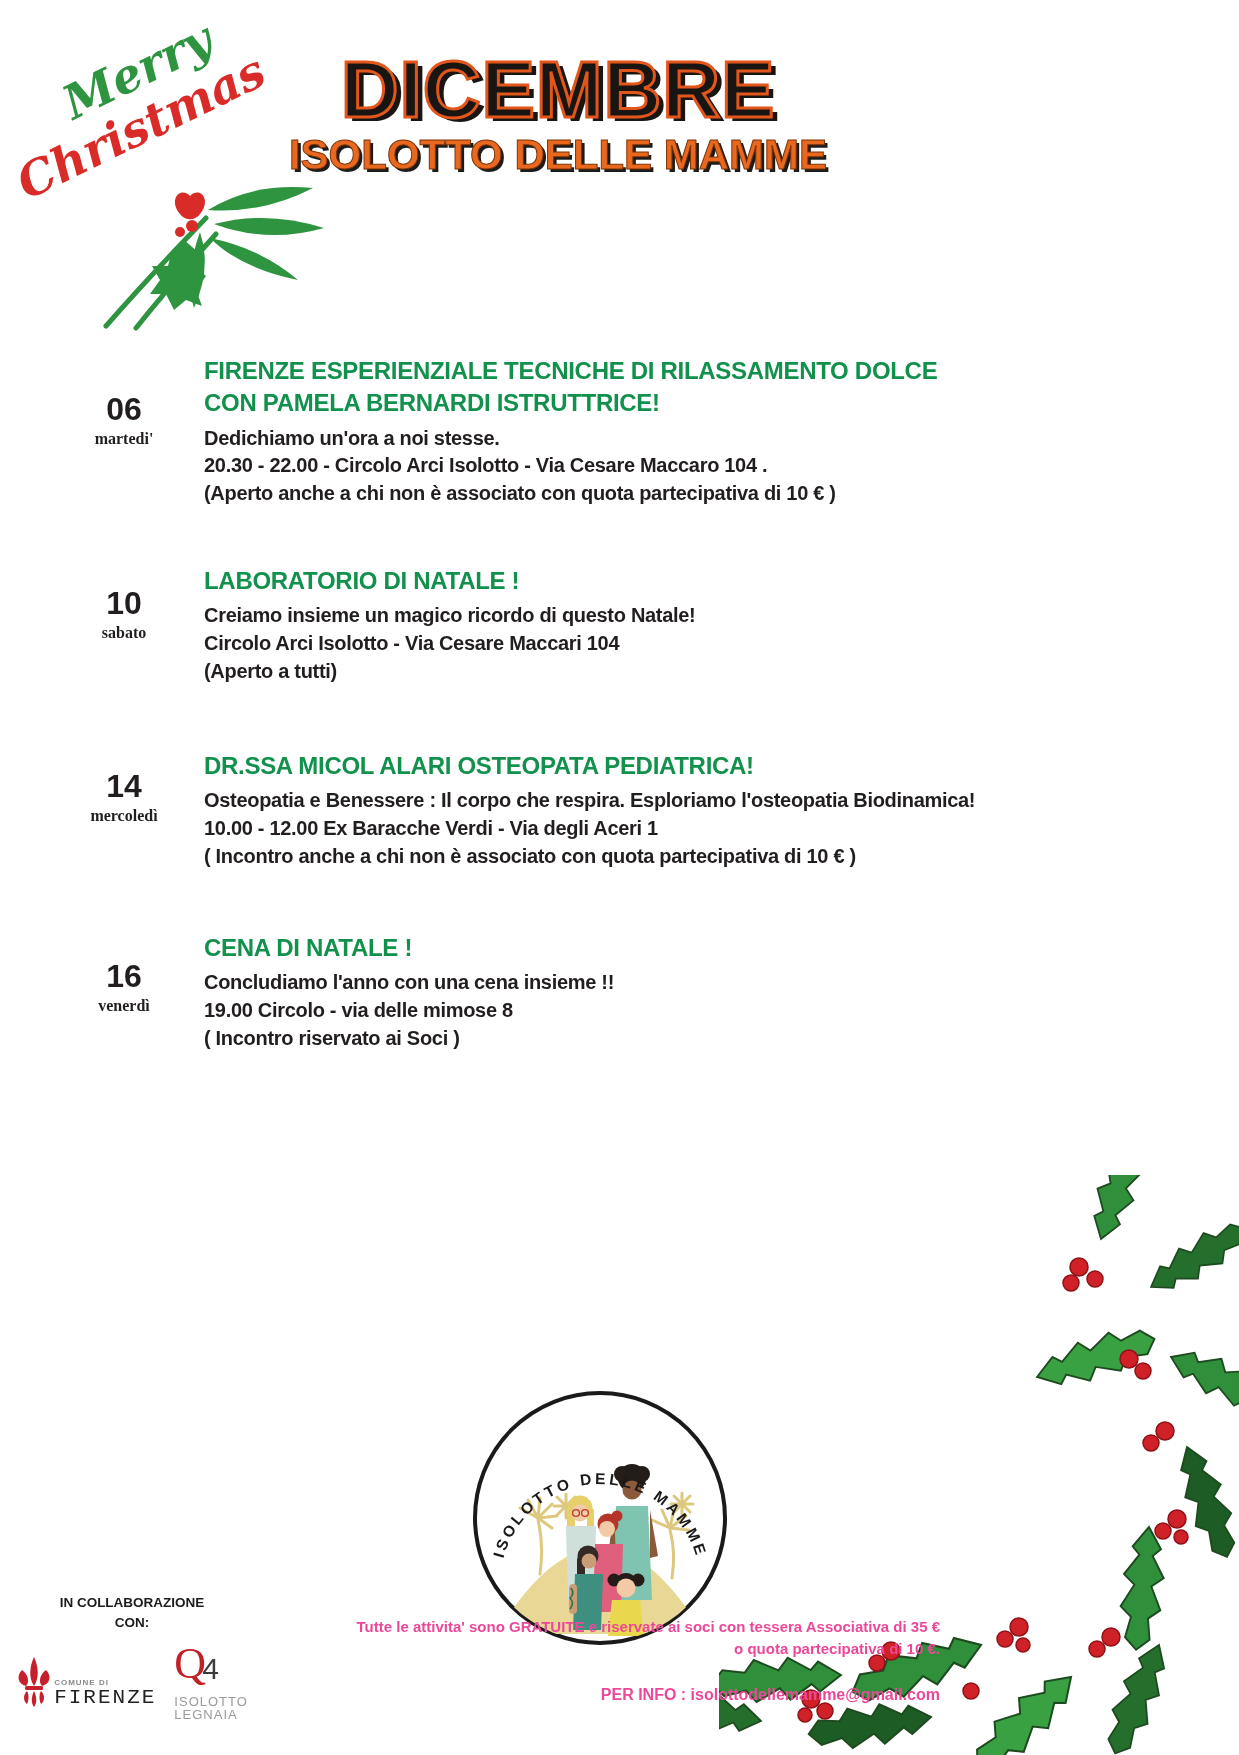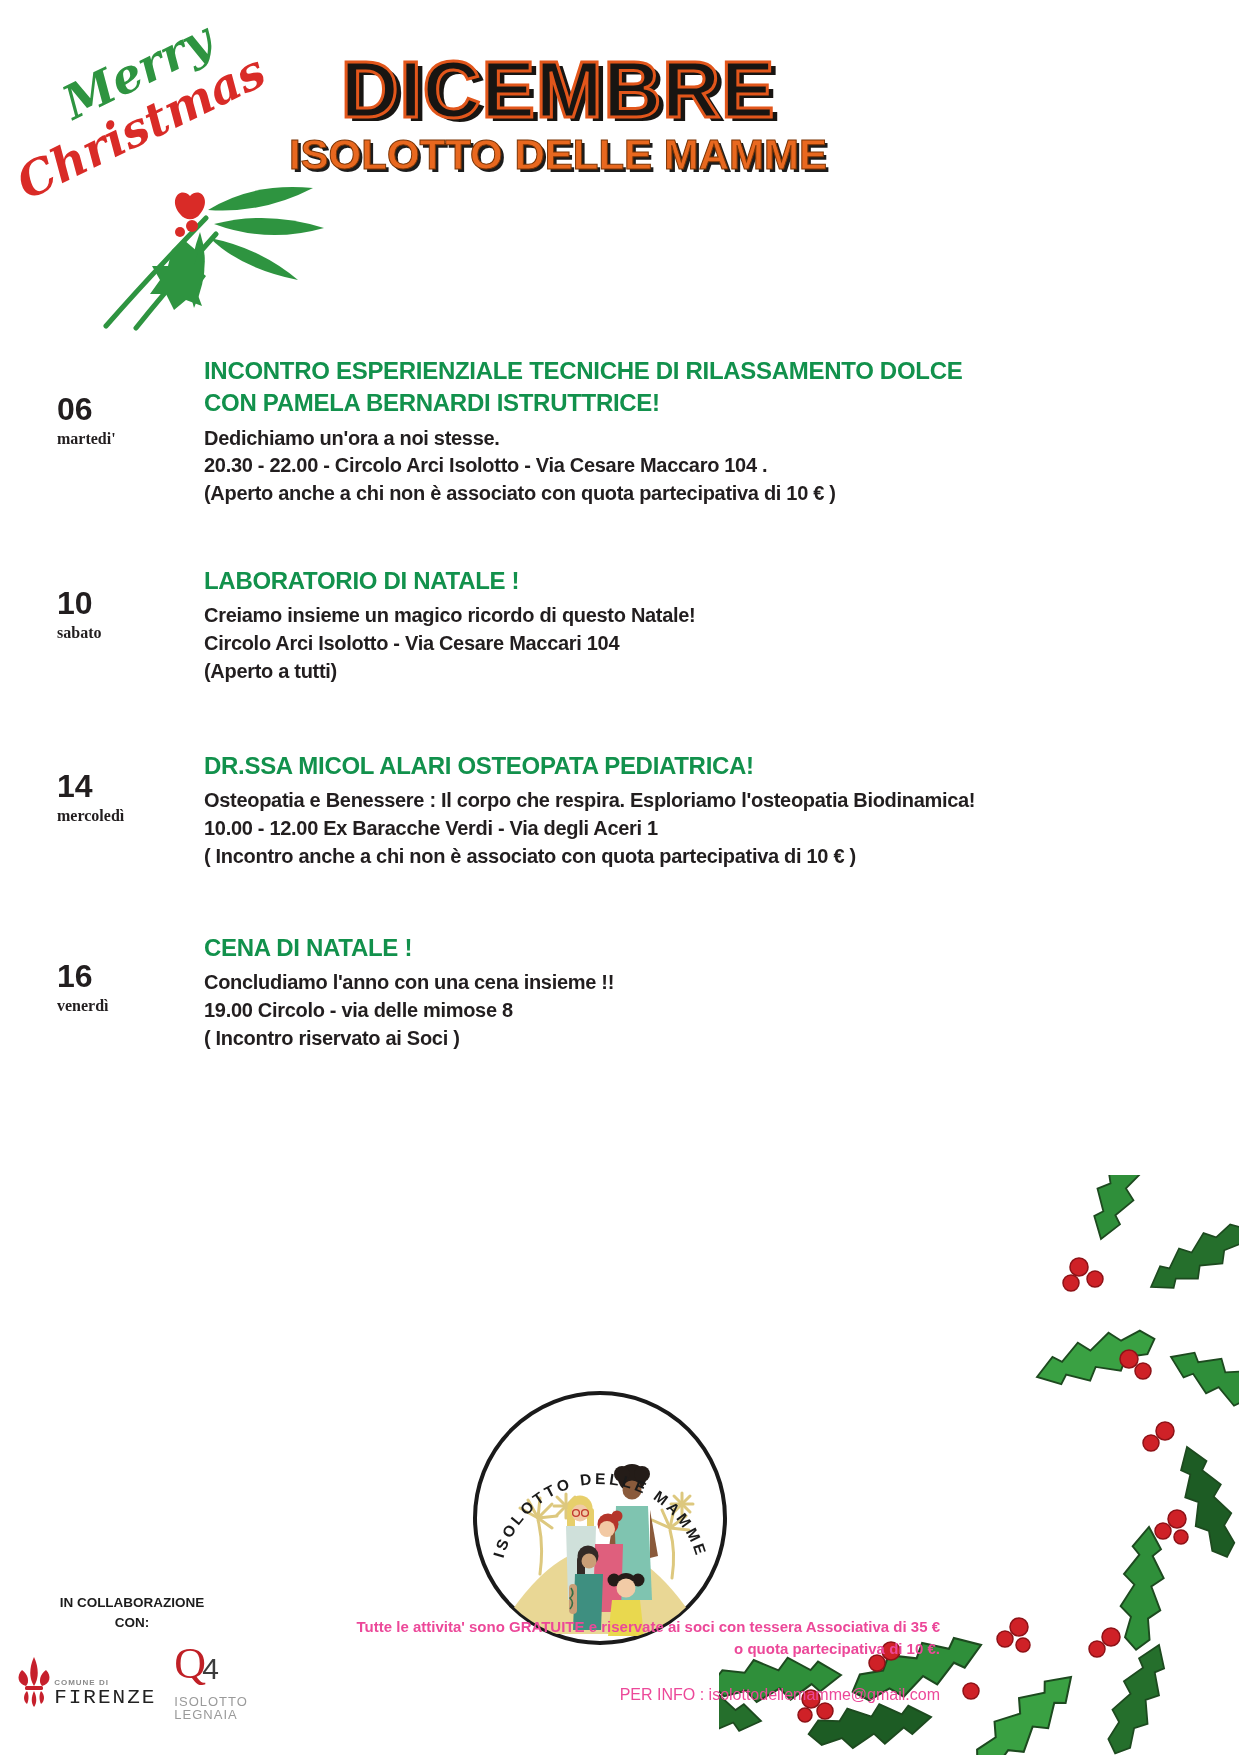--- a/index.html
+++ b/index.html
@@ -20,21 +20,21 @@
   #month-title{
     font-size:80px;font-weight:900;letter-spacing:1px;color:#181512;line-height:1.0;
     -webkit-text-stroke:3px #e2561b;text-shadow:6px 4px 0 #181512;white-space:nowrap;
   }
   #subtitle{
     margin-top:4px;font-size:42px;font-weight:900;color:#e8681f;line-height:1.0;
     -webkit-text-stroke:1px #7c3404;text-shadow:3px 3px 0 #1c1c1c;white-space:nowrap;
   }
   
   .event{position:absolute;left:0;width:1239px;}
-  .date-col{position:absolute;left:57px;width:110px;color:#221e1f;}
+  .date-col{position:absolute;left:69px;width:110px;text-align:center;color:#221e1f;}
   .date-num{font-size:32px;font-weight:bold;line-height:1.05;}
   .date-day{font-size:16px;font-weight:bold;margin-top:3px;font-family:Liberation Serif, serif;}
   .content{position:absolute;left:204px;top:0;width:1010px;}
   .event-title{color:#12914c;font-size:24px;font-weight:bold;line-height:1.35;letter-spacing:-0.3px;}
   .event-lines{margin-top:5px;font-size:20px;font-weight:bold;color:#221e1f;line-height:1.38;letter-spacing:-0.3px;}
   
   #badge{position:absolute;left:468px;top:1386px;}
   
   #collab{position:absolute;left:22px;top:1593px;width:220px;text-align:center;color:#1c1c1c;}
   .collab-heading{font-size:13.5px;font-weight:bold;line-height:1.5;}
@@ -44,21 +44,21 @@
   .firenze-top{font-size:8px;letter-spacing:1px;color:#8a8a8a;font-weight:bold;}
   .firenze-name{font-family:Liberation Mono, monospace;font-size:21px;letter-spacing:2px;color:#222;}
   #collab-divider{width:1px;height:52px;background:#b8b8b8;}
   #q4-logo{text-align:left;line-height:1;}
   .q4-row{display:flex;align-items:flex-start;}
   .q4-q{font-family:"Liberation Serif",serif;font-size:44px;color:#c02026;line-height:0.9;}
   .q4-num{font-size:30px;color:#3c3c3c;margin-left:-4px;margin-top:10px;font-family:"Liberation Sans",sans-serif;}
   .q4-sub{font-size:13px;letter-spacing:1px;color:#9a9a9a;margin-top:11px;}
   #footer-notes{position:absolute;left:240px;top:1616px;width:700px;text-align:right;color:#ec4899;}
   .note-line{font-size:15px;font-weight:bold;line-height:1.45;}
-  #footer-info{margin-top:26px;font-size:16px;font-weight:normal;}
+  #footer-info{margin-top:26px;font-size:16px;font-weight:bold;}
   
   #holly-right{position:absolute;right:0;bottom:0;}
 </style>
 </head>
 <body>
 
 <div id="page">
 
   <div id="merry-wrap">
     <svg id="header-sprig" width="250" height="185" viewBox="0 0 250 185">
@@ -86,21 +86,21 @@
     <div id="subtitle">ISOLOTTO DELLE MAMME</div>
   </div>
 
   <div class="event" style="top:355px">
     <div class="date-col" style="top:38px">
       <div class="date-num">06</div>
       <div class="date-day">martedi'</div>
     </div>
     <div class="content">
       <div class="event-title">
-        <div>INCONTRO ESPERIENZIALE TECNICHE DI RILASSAMENTO DOLCE</div>
+        <div>FIRENZE ESPERIENZIALE TECNICHE DI RILASSAMENTO DOLCE</div>
         <div>CON PAMELA BERNARDI ISTRUTTRICE!</div>
       </div>
       <div class="event-lines">
         <div>Dedichiamo un'ora a noi stesse.</div>
         <div>20.30 - 22.00 - Circolo Arci Isolotto - Via Cesare Maccaro 104 .</div>
         <div>(Aperto anche a chi non è associato con quota partecipativa di 10 € )</div>
       </div>
     </div>
   </div>
 

